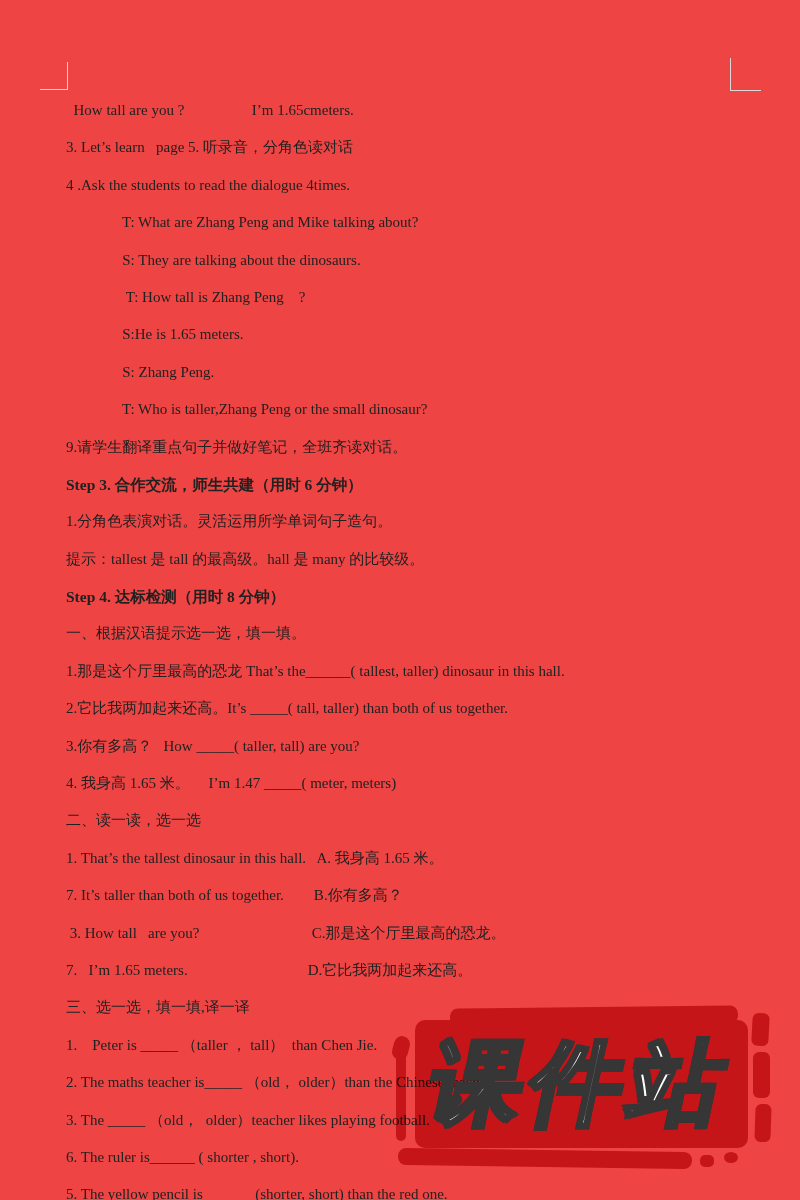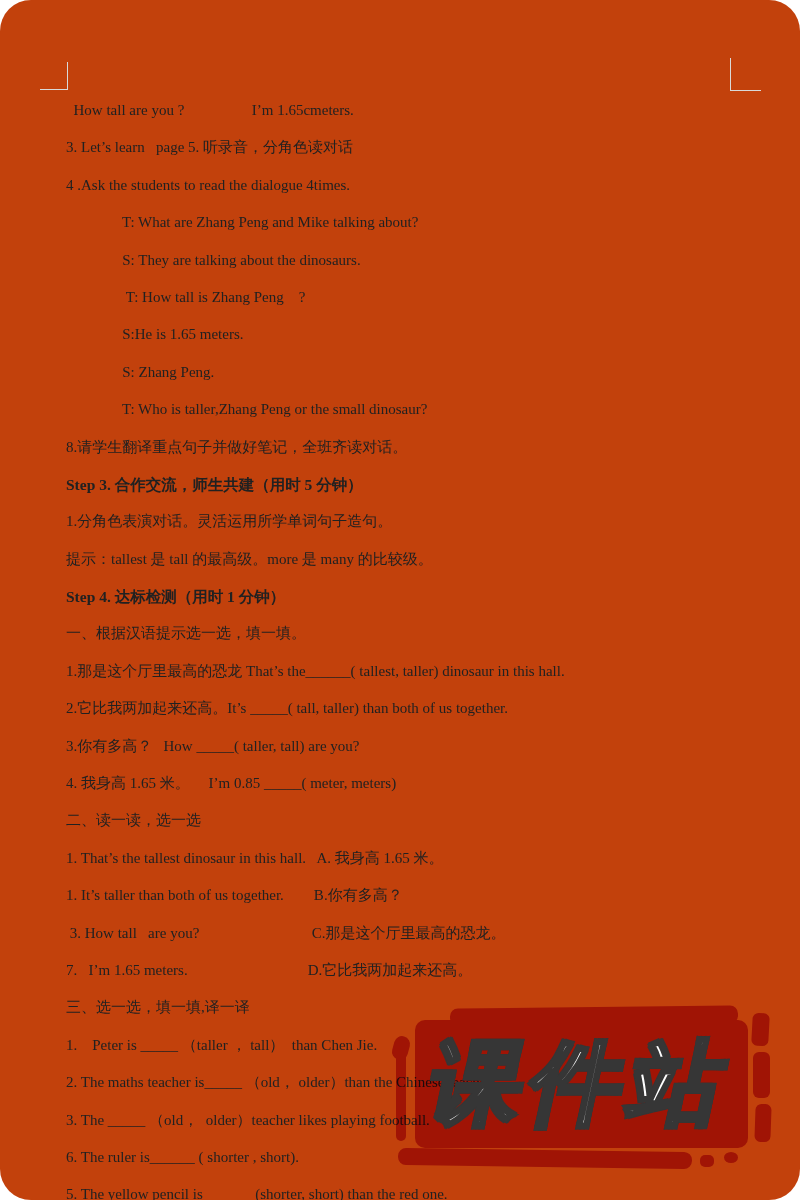--- a/index.html
+++ b/index.html
@@ -1,18 +1,18 @@
 <!DOCTYPE html>
 <html><head>
 <meta charset="utf-8">
 <style>
   html,body{margin:0;padding:0;background:#ffffff;}
   .page{
-    position:relative;width:800px;height:1200px;background:#c2410c;overflow:hidden;
-    font-family:"Liberation Serif","DejaVu Serif",serif;color:#212121;border-radius:31px;
+    position:relative;width:800px;height:1200px;background:#ef4444;overflow:hidden;
+    font-family:"Liberation Serif","DejaVu Serif",serif;color:#212121;
   }
   
   .doc{position:absolute;left:66px;top:92px;width:720px;}
   .line{white-space:pre;font-size:15px;height:37.4px;line-height:37.4px;}
   .line.bold{font-weight:bold;font-size:15.5px;}
   
   .mark-tl{position:absolute;left:40px;top:62px;width:27px;height:27px;
     border-right:1px solid #d9d9d9;border-bottom:1px solid #d9d9d9;}
   .mark-tr{position:absolute;left:730px;top:58px;width:30px;height:32px;
     border-left:1px solid #d9d9d9;border-bottom:1px solid #d9d9d9;}
@@ -51,33 +51,33 @@
   <div class="doc">
       <div class="line">  How tall are you ?                  I’m 1.65cmeters.</div>
       <div class="line">3. Let’s learn   page 5. 听录音，分角色读对话</div>
       <div class="line">4 .Ask the students to read the dialogue 4times.</div>
       <div class="line">               T: What are Zhang Peng and Mike talking about?</div>
       <div class="line">               S: They are talking about the dinosaurs.</div>
       <div class="line">                T: How tall is Zhang Peng    ?</div>
       <div class="line">               S:He is 1.65 meters.</div>
       <div class="line">               S: Zhang Peng.</div>
       <div class="line">               T: Who is taller,Zhang Peng or the small dinosaur?</div>
-      <div class="line">8.请学生翻译重点句子并做好笔记，全班齐读对话。</div>
-      <div class="line bold">Step 3. 合作交流，师生共建（用时 5 分钟）</div>
+      <div class="line">9.请学生翻译重点句子并做好笔记，全班齐读对话。</div>
+      <div class="line bold">Step 3. 合作交流，师生共建（用时 6 分钟）</div>
       <div class="line">1.分角色表演对话。灵活运用所学单词句子造句。</div>
-      <div class="line">提示：tallest 是 tall 的最高级。more 是 many 的比较级。</div>
-      <div class="line bold">Step 4. 达标检测（用时 1 分钟）</div>
+      <div class="line">提示：tallest 是 tall 的最高级。hall 是 many 的比较级。</div>
+      <div class="line bold">Step 4. 达标检测（用时 8 分钟）</div>
       <div class="line">一、根据汉语提示选一选，填一填。</div>
       <div class="line">1.那是这个厅里最高的恐龙 That’s the______( tallest, taller) dinosaur in this hall.</div>
       <div class="line">2.它比我两加起来还高。It’s _____( tall, taller) than both of us together.</div>
       <div class="line">3.你有多高？   How _____( taller, tall) are you?</div>
-      <div class="line">4. 我身高 1.65 米。     I’m 0.85 _____( meter, meters)</div>
+      <div class="line">4. 我身高 1.65 米。     I’m 1.47 _____( meter, meters)</div>
       <div class="line">二、读一读，选一选</div>
       <div class="line">1. That’s the tallest dinosaur in this hall.   A. 我身高 1.65 米。</div>
-      <div class="line">1. It’s taller than both of us together.        B.你有多高？</div>
+      <div class="line">7. It’s taller than both of us together.        B.你有多高？</div>
       <div class="line"> 3. How tall   are you?                              C.那是这个厅里最高的恐龙。</div>
       <div class="line">7.   I’m 1.65 meters.                                D.它比我两加起来还高。</div>
       <div class="line">三、选一选，填一填,译一译</div>
       <div class="line">1.    Peter is _____ （taller ， tall）  than Chen Jie.</div>
       <div class="line">2. The maths teacher is_____ （old， older）than the Chinese teacher.</div>
       <div class="line">3. The _____ （old，  older）teacher likes playing football.</div>
       <div class="line">6. The ruler is______ ( shorter , short).</div>
       <div class="line">5. The yellow pencil is ______ (shorter, short) than the red one.</div>
     </div>
 

